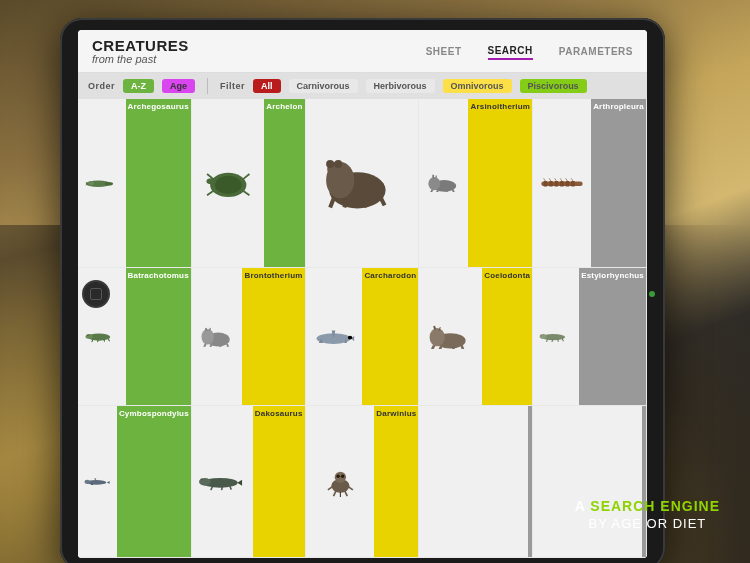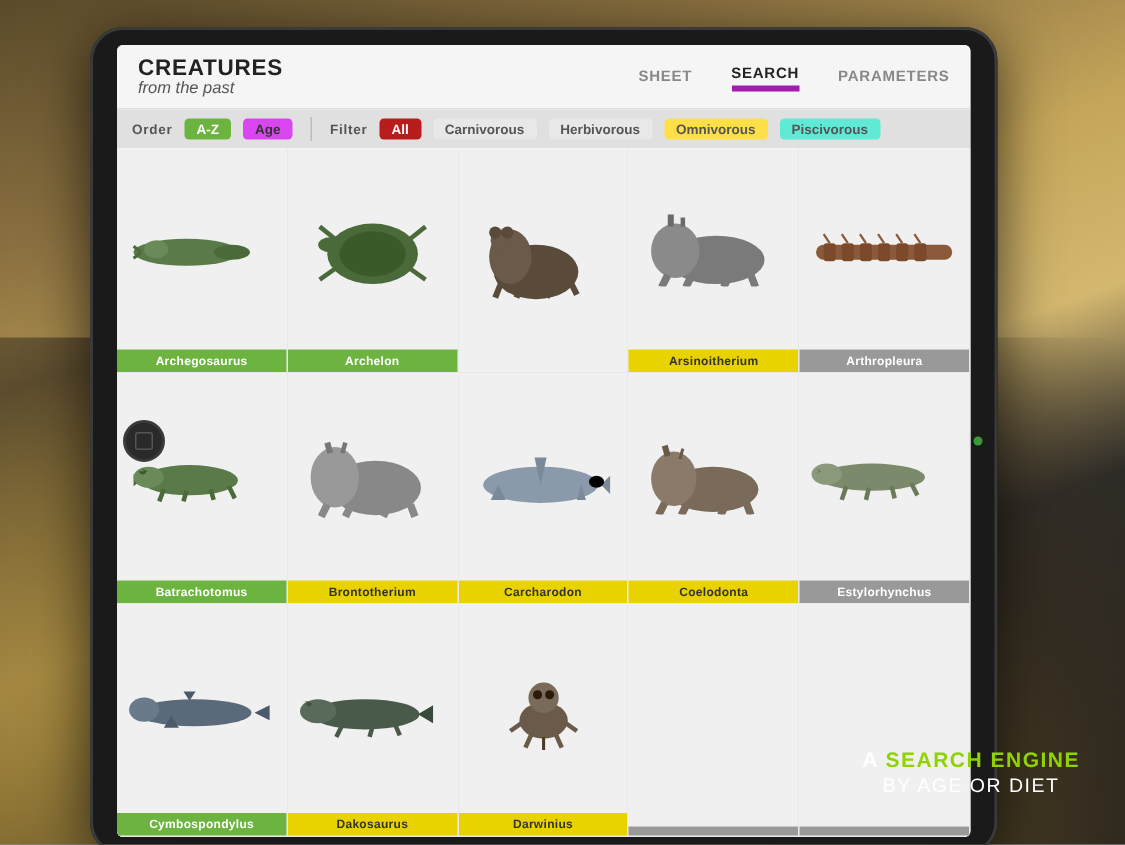--- a/index.html
+++ b/index.html
@@ -118,21 +118,21 @@
     .nav-item {
       font-size: 10px;
       font-weight: 600;
       color: #888;
       letter-spacing: 0.5px;
       cursor: pointer;
       padding-bottom: 2px;
     }
     .nav-item.active {
       color: #222;
-      border-bottom: 4px solid #a21caf;
+      border-bottom: 2px solid #a21caf;
     }
 
     
     .filter-bar {
       display: flex;
       align-items: center;
       background: #e0e0e0;
       padding: 5px 10px;
       gap: 8px;
       flex-shrink: 0;
@@ -154,34 +154,34 @@
       border: none;
     }
 
     .filter-btn.az { background: #6cb33f; color: #fff; }
     .filter-btn.age { background: #d946ef; color: #333; }
     .filter-divider { width: 1px; height: 16px; background: #bbb; margin: 0 4px; }
     .filter-btn.all { background: #b91c1c; color: #fff; }
     .filter-btn.carn { background: #e8e8e8; color: #555; }
     .filter-btn.herb { background: #e8e8e8; color: #555; }
     .filter-btn.omni { background: #fde047; color: #555; }
-    .filter-btn.pisc { background: #5eead4; color: #555; }
+    .filter-btn.pisc { background: #84cc16; color: #555; }
 
     
     .creature-grid {
       display: grid;
       grid-template-columns: repeat(5, 1fr);
       flex: 1;
       overflow: hidden;
       background: #fff;
     }
 
     .creature-cell {
       display: flex;
-      flex-direction: column;
+      flex-direction: row;
       border-right: 1px solid #e8e8e8;
       border-bottom: 1px solid #e8e8e8;
     }
 
     .creature-img-area {
       flex: 1;
       display: flex;
       align-items: center;
       justify-content: center;
       background: #f0f0f0;

